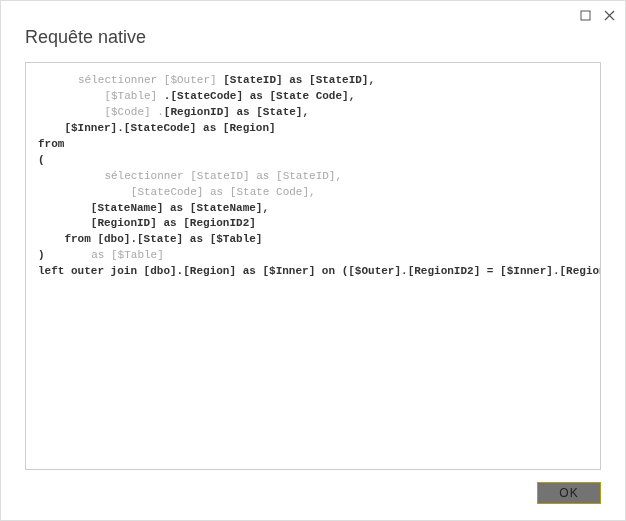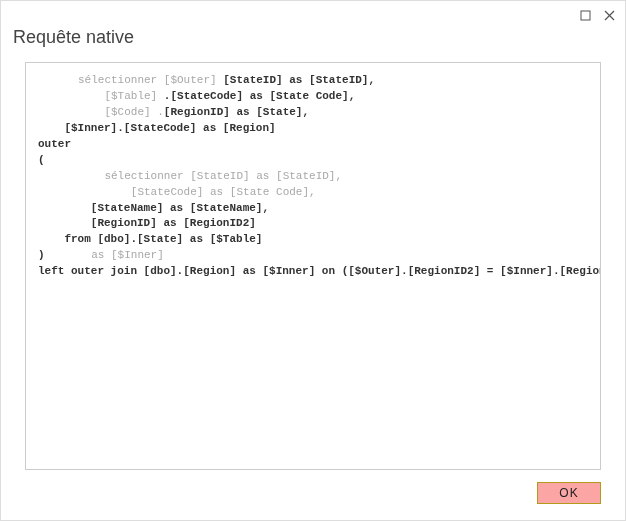--- a/index.html
+++ b/index.html
@@ -28,21 +28,21 @@
     .icon {
       width: 12px;
       height: 12px;
       display: inline-flex;
       align-items: center;
       justify-content: center;
       cursor: pointer;
       color: #555;
     }
     .header {
-      padding: 26px 24px 14px 12px;
+      padding: 26px 24px 14px 24px;
     }
     .title {
       font-size: 18px;
       font-weight: 400;
       color: #444;
     }
     .content-box {
       margin: 0 24px 12px 24px;
       border: 1px solid #ccc;
       flex: 1;
@@ -57,21 +57,21 @@
     .g { color: #a8a8a8; margin-left: 40px; }
     .b { font-weight: bold; color: #333; }
     .footer {
       display: flex;
       justify-content: flex-end;
       padding: 0 24px 16px 24px;
     }
     .btn {
       min-width: 64px;
       padding: 3px 14px;
-      background: #fca5a5;
+      background: #737373;
       border: 1px solid #b39a1a;
       font-size: 12px;
       color: #222;
       text-align: center;
       cursor: pointer;
       letter-spacing: 1px;
       font-family: "Segoe UI", Arial, sans-serif;
     }
   </style>
 </head>
@@ -92,25 +92,25 @@
 </div>
 
 <div class="header">
   <div class="title">Requête native</div>
 </div>
 
 <div class="content-box"><span class="g">sélectionner [$Outer] </span><span class="b">[StateID] as [StateID],</span>
 <span class="g">    [$Table] </span><span class="b">.[StateCode] as [State Code],</span>
 <span class="g">    [$Code] .</span><span class="b">[RegionID] as [State],</span>
 <span class="b">    [$Inner].[StateCode] as [Region]</span>
-<span class="b">outer</span>
+<span class="b">from</span>
 <span class="b">(</span>
 <span class="g">    sélectionner [StateID] as [StateID],</span>
 <span class="g">        [StateCode] as [State Code],</span>
 <span class="b">        [StateName] as [StateName],</span>
 <span class="b">        [RegionID] as [RegionID2]</span>
 <span class="b">    from [dbo].[State] as [$Table]</span>
-<span class="b">) </span><span class="g">as [$Inner]</span>
+<span class="b">) </span><span class="g">as [$Table]</span>
 <span class="b">left outer join [dbo].[Region] as [$Inner] on ([$Outer].[RegionID2] = [$Inner].[RegionID])</span></div>
 
 <div class="footer">
   <button class="btn">OK</button>
 </div>
 
 </body></html>

